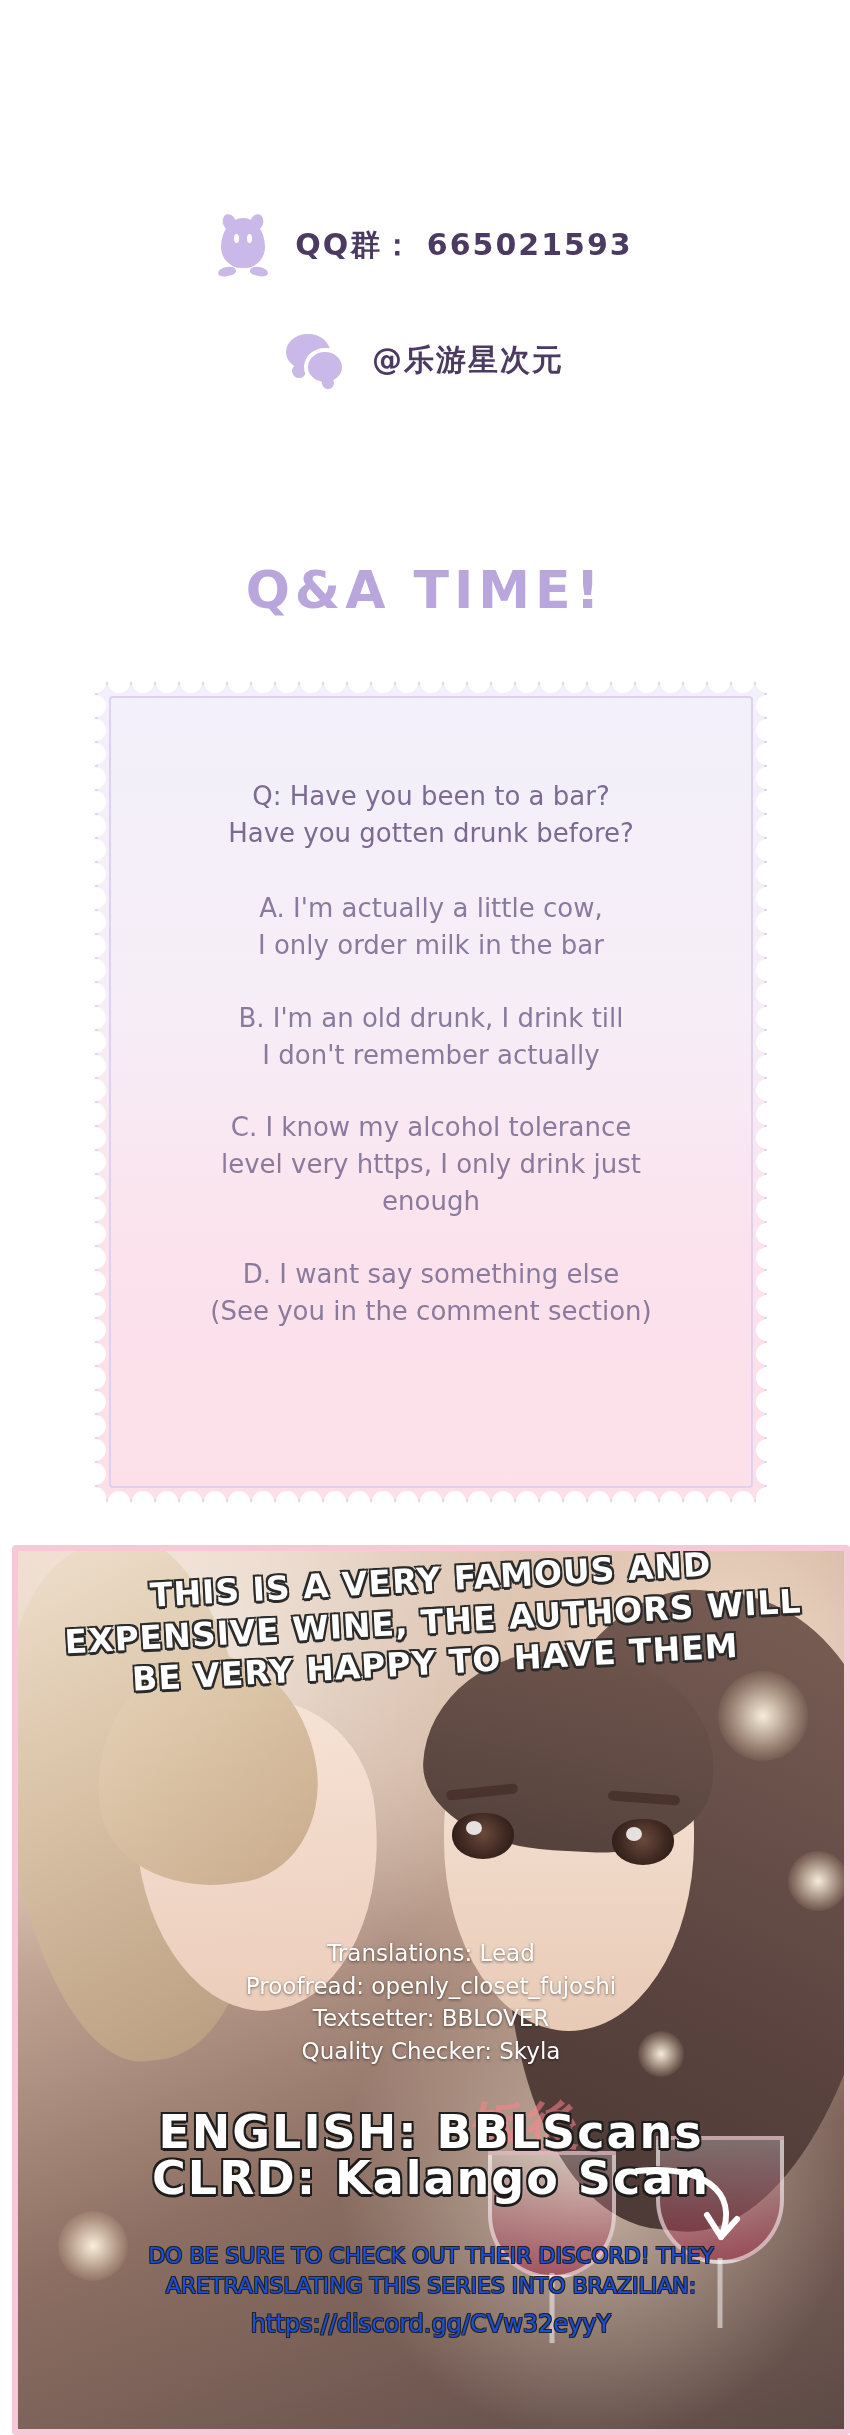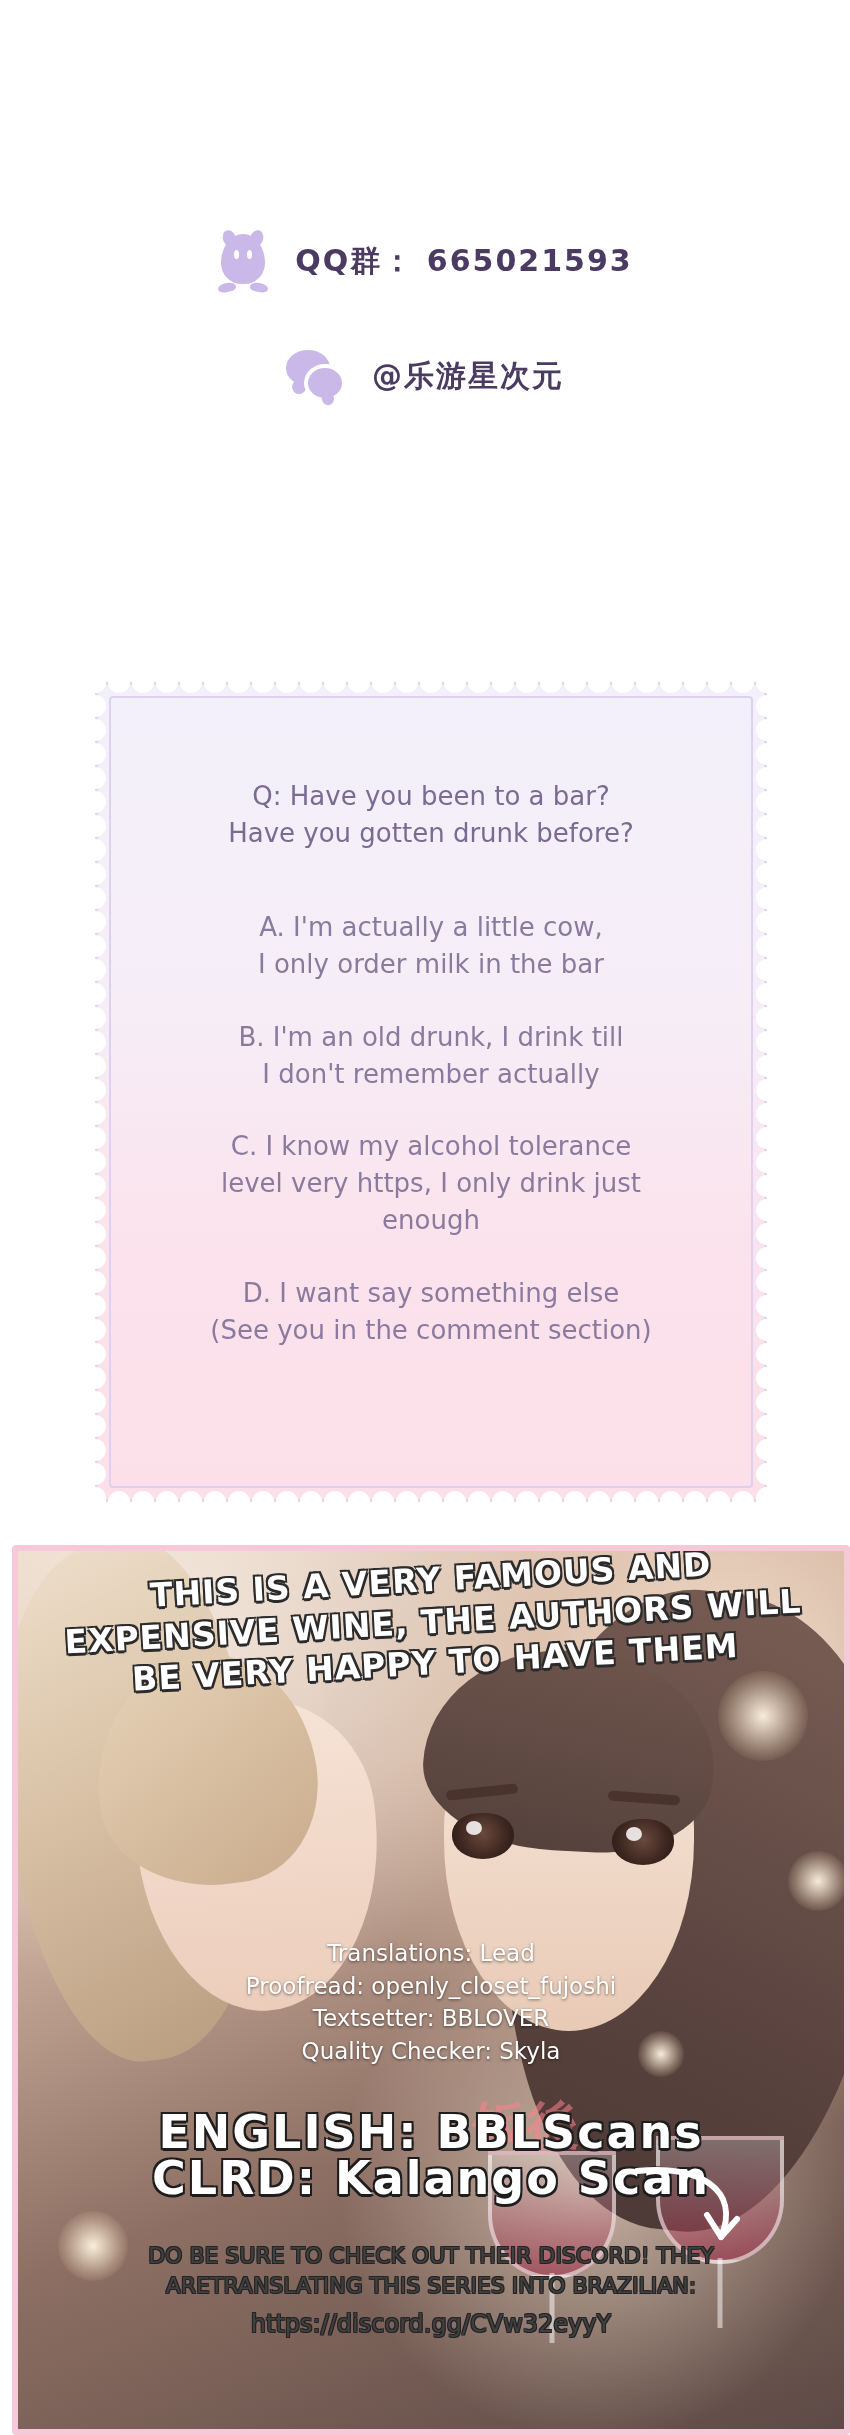--- a/index.html
+++ b/index.html
@@ -18,21 +18,21 @@
   .page {
     position: absolute;
     inset: 0;
     background: #ffffff;
   }
 
   
   .contact-block {
     position: absolute;
     left: 0;
-    top: 230px;
+    top: 214px;
     width: 850px;
   }
   .contact-row {
     display: flex;
     align-items: center;
     justify-content: center;
     gap: 26px;
     margin-bottom: 58px;
   }
   .qq-icon {
@@ -193,21 +193,21 @@
     left: 40px;
     right: 40px;
     top: 96px;
     text-align: center;
     color: #7e6e94;
     font-family: "DejaVu Sans", sans-serif;
     font-size: 26px;
     line-height: 1.42;
   }
   .qa-q {
-    margin-bottom: 57px;
+    margin-bottom: 38px;
     color: #7b6b92;
   }
   .qa-opt {
     margin-bottom: 36px;
     color: #8a7a9e;
   }
   .qa-opt.last { margin-bottom: 7px; }
 
   
   .credits-panel {
@@ -394,21 +394,21 @@
 
   .note {
     position: absolute;
     left: 20px;
     top: 690px;
     width: 786px;
     text-align: center;
     font-family: "DejaVu Sans", sans-serif;
     font-size: 22px;
     line-height: 1.35;
-    color: #404040;
+    color: #1d4ed8;
     text-shadow: -1px -1px 0 #232323, 1px -1px 0 #232323, -1px 1px 0 #232323, 1px 1px 0 #232323;
   }
   .note .url {
     display: block;
     margin-top: 8px;
     font-size: 24px;
   }
   .arrow {
     position: absolute;
     right: 95px;
@@ -449,20 +449,21 @@
 
     <div class="contact-row">
       <div class="weibo-icon">
         <div class="bub-big"></div>
         <div class="bub-small"></div>
       </div>
       <div class="contact-text">@乐游星次元</div>
     </div>
   </div>
 
+  <div class="qa-title">Q&amp;A TIME!</div>
 
   <div class="stamp-wrap">
     <div class="stamp"></div>
     <div class="stamp-inner-border"></div>
     <div class="qa-body">
       <div class="qa-q" style="white-space:pre-line">Q: Have you been to a bar?
 Have you gotten drunk before?</div>
       <div class="qa-opt" style="white-space:pre-line">A. I'm actually a little cow,
 I only order milk in the bar</div>
       <div class="qa-opt" style="white-space:pre-line">B. I'm an old drunk, I drink till

